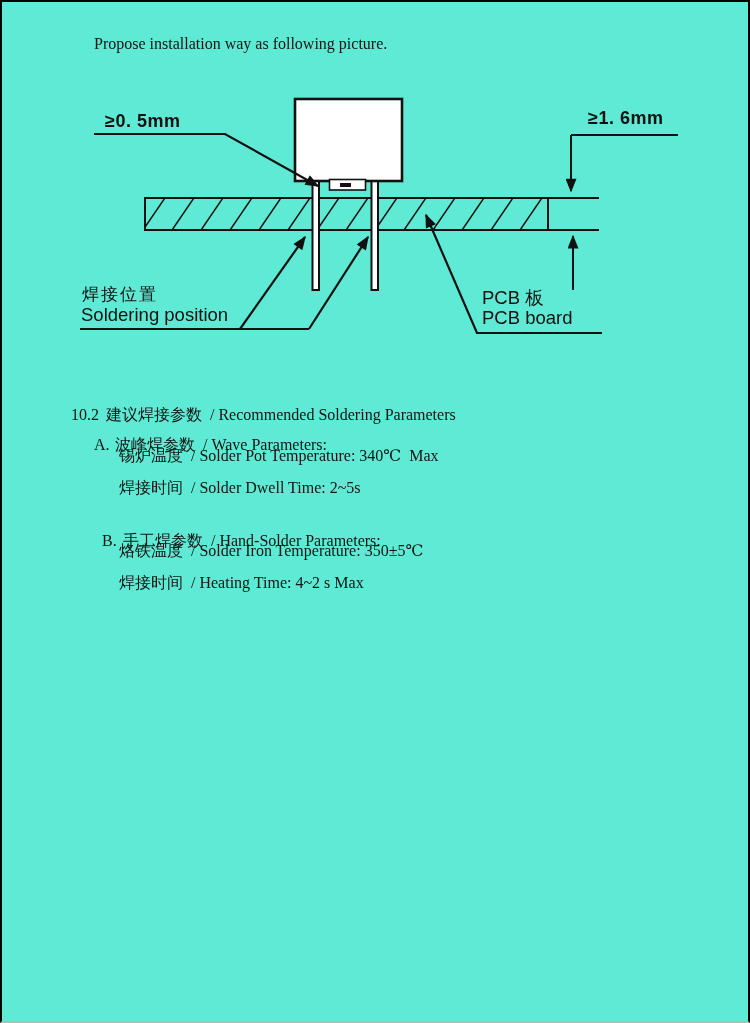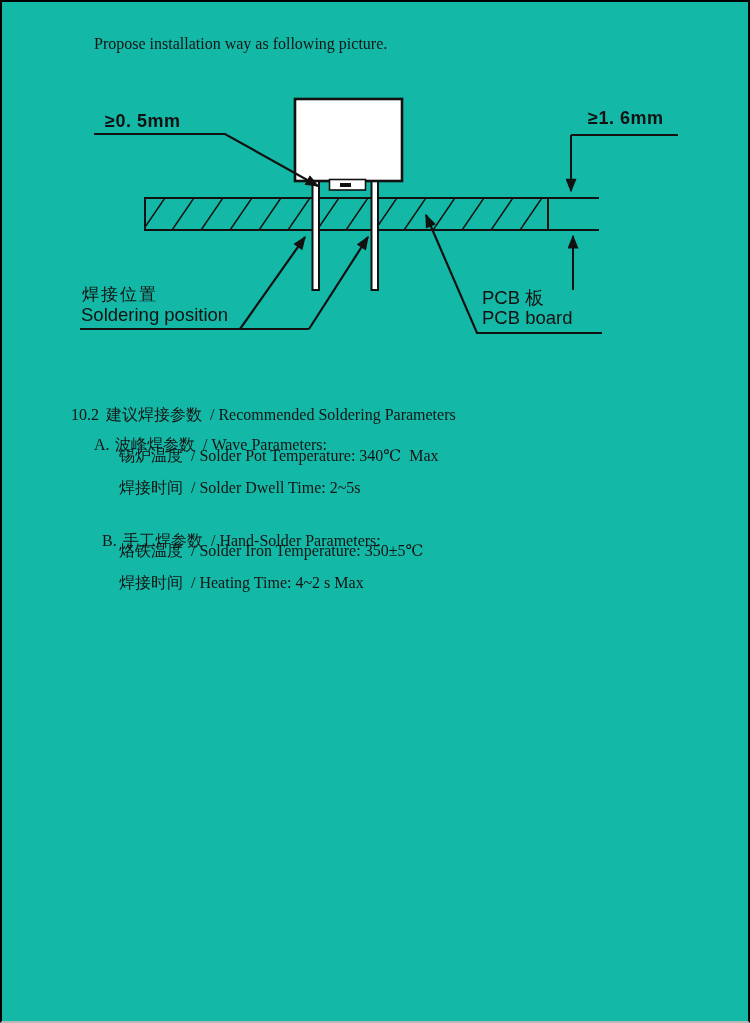--- a/index.html
+++ b/index.html
@@ -1,20 +1,20 @@
 <!DOCTYPE html>
 <html><head>
 <meta charset="utf-8">
 <style>
   html,body{margin:0;padding:0;background:#fff;}
   .page{
     position:relative;
     width:746px;height:1019px;
     margin:0;
-    background:#14b8a6;
+    background:#5eead4;
     border-top:2px solid #000;
     border-left:2px solid #000;
     border-right:2px solid #000;
     border-bottom:2px solid #b8b8b8;
     font-family:"Liberation Serif","DejaVu Serif",serif;
     color:#141414;
     overflow:hidden;
   }
   .tline{
     position:absolute;

